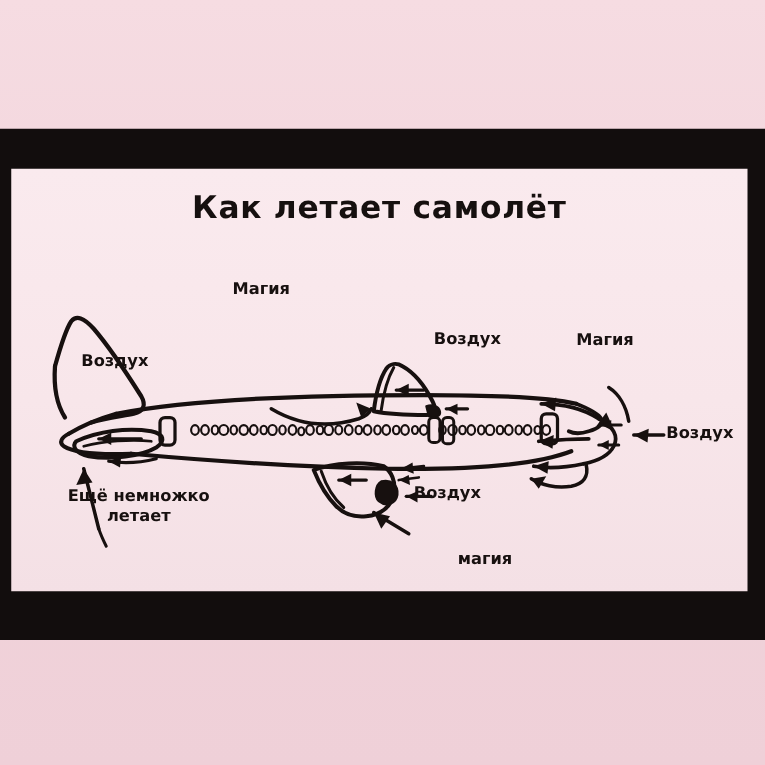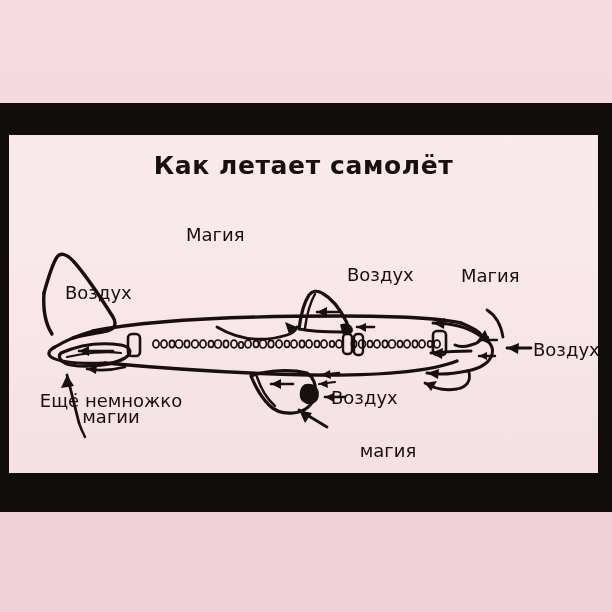--- a/index.html
+++ b/index.html
@@ -59,22 +59,22 @@
     font-weight: bold;
     letter-spacing: 0.6px;
     color: #16100f;
     white-space: nowrap;
   }
 
   
   .lbl {
     position: absolute;
     font-family: "DejaVu Sans", sans-serif;
-    font-weight: normal;
-    font-size: 18px;
+    font-weight: bold;
+    font-size: 13px;
     color: #17100f;
     white-space: nowrap;
     line-height: 1.12;
   }
   .lbl.c { text-align: center; }
 
   #art {
     position: absolute;
     left: 0;
     top: 0;
@@ -231,21 +231,21 @@
         <path d="M 416 248 L 428 246 L 422 256 Z" fill="#17100f" stroke="none"></path>
 
         <path d="M 452 188 C 462 192, 470 196, 472 200 C 474 204, 470 208, 462 210
                  C 456 212, 450 212, 446 210" stroke-width="3.0"></path>
       </g>
     </svg>
 
     <div class="lbl" style="left:56px; top:148px;">Воздух</div>
 
     <div class="lbl c" style="left:22px; top:256px; width:160px;">Ещё немножко</div>
-    <div class="lbl c" style="left:22px; top:272px; width:160px;">магии</div>
+    <div class="lbl c" style="left:22px; top:272px; width:160px;">летает</div>
 
     <div class="lbl" style="left:177px; top:90px;">Магия</div>
 
     <div class="lbl" style="left:338px; top:130px;">Воздух</div>
 
     <div class="lbl" style="left:452px; top:131px;">Магия</div>
 
     <div class="lbl" style="left:524px; top:205px;">Воздух</div>
 
     <div class="lbl" style="left:322px; top:253px;">Воздух</div>

